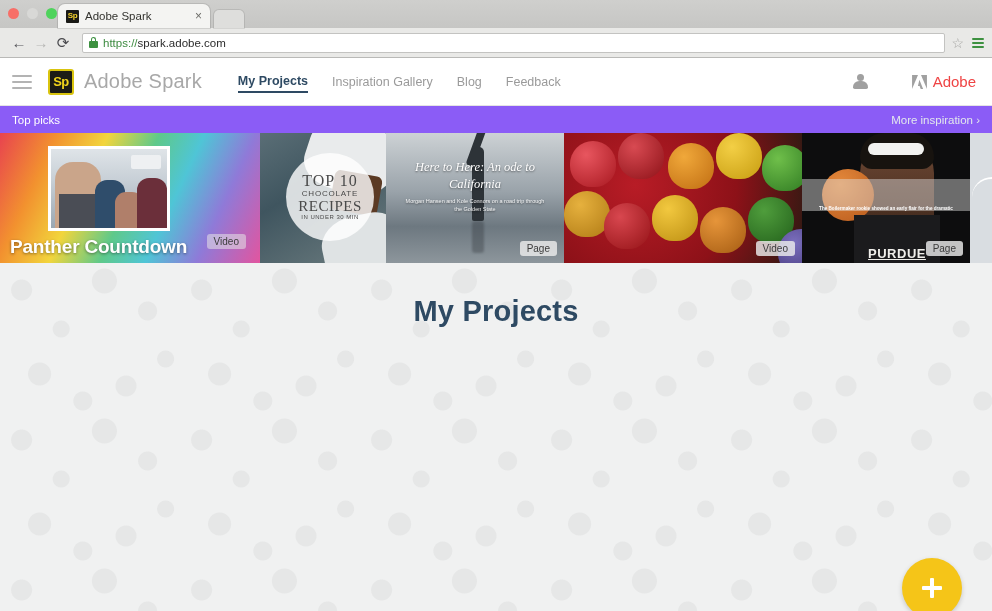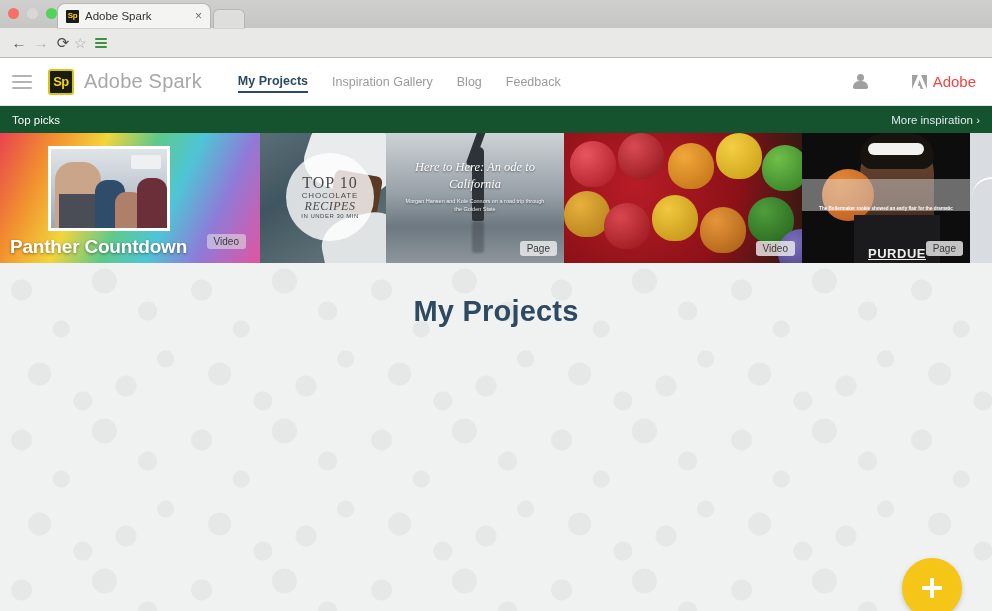--- a/index.html
+++ b/index.html
@@ -143,21 +143,21 @@
   .person-icon .body {
     position: absolute; bottom: 1px; left: 0; width: 15px; height: 8px;
     border-radius: 7px 7px 2px 2px; background: #a0a0a0;
   }
   .adobe-block { display: flex; align-items: center; gap: 6px; }
   .adobe-mark { width: 15px; height: 14px; }
   .adobe-label { font-size: 15px; color: #ef4444; }
 
   
   .toppicks-bar {
-    height: 27px; background: #14532d;
+    height: 27px; background: #8b5cf6;
     display: flex; align-items: center; justify-content: space-between;
     padding: 0 12px;
   }
   .toppicks-title { font-size: 11.5px; color: #ffffff; }
   .more-inspiration { font-size: 11.5px; color: #e2e7ec; cursor: pointer; }
 
   
   .carousel { height: 130px; display: flex; overflow: hidden; background: #111; }
   .thumb { position: relative; flex: 0 0 auto; overflow: hidden; }
   .thumb .label {
@@ -196,21 +196,21 @@
   .t2 .rock2 { position:absolute; right:-16px; bottom:-12px; width:80px; height:60px; background:#dfe3e4; transform:rotate(-12deg); border-radius:45% 35% 40% 30%;}
   .t2 .choc  { position:absolute; right:6px; top:40px; width:48px; height:40px; background:#5b3a24; border-radius:6px; transform:rotate(10deg);}
   .t2 .circ {
     position: absolute; left: 26px; top: 20px; width: 88px; height: 88px;
     border-radius: 50%; background: rgba(255,255,255,.80);
     display: flex; flex-direction: column; align-items: center; justify-content: center;
     color: #4a4a4a; text-align: center; line-height: 1.05;
   }
   .t2 .circ .l1 { font-size: 16px; letter-spacing: 1px; font-family: "Liberation Serif", serif; }
   .t2 .circ .l2 { font-size: 8px; letter-spacing: .8px; }
-  .t2 .circ .l3 { font-size: 12px; letter-spacing: .5px; font-family: "Liberation Serif", serif; font-style: italic; }
+  .t2 .circ .l3 { font-size: 15px; letter-spacing: .5px; font-family: "Liberation Serif", serif; }
   .t2 .circ .l4 { font-size: 6px; letter-spacing: .5px; }
 
   
   .t3 { width: 178px; background: linear-gradient(180deg,#cdd2d5 0%,#9aa3aa 45%,#6d7880 72%,#8d969c 100%); }
   .t3 .surfer { position:absolute; left:86px; top:14px; width:12px; height:74px; background:#2d3338; border-radius:5px 5px 2px 2px;}
   .t3 .board { position:absolute; left:70px; top:10px; width:40px; height:8px; background:#2d3338; transform:rotate(-70deg); border-radius:4px;}
   .t3 .refl { position:absolute; left:86px; top:88px; width:12px; height:32px; background:rgba(45,51,56,.35); border-radius:3px; filter:blur(1px);}
   .t3 .ttl {
     position:absolute; left:14px; right:14px; top:26px; text-align:center;
     color:#fff; font-size:12.5px; font-style:italic; line-height:1.35;
@@ -307,20 +307,28 @@
       <span class="tab-title">Adobe Spark</span>
       <span class="tab-close">×</span>
     </div>
     <div class="newtab"></div>
   </div>
 
   <div class="toolbar">
     <span class="nav-btn">←</span>
     <span class="nav-btn disabled">→</span>
     <span class="nav-btn reload">⟳</span>
+    <div class="omnibox">
+      <span class="lock-icon">
+        <span class="shackle"></span>
+          <span class="body"></span>
+      </span>
+      <span class="url-scheme">https://</span>
+      <span class="url-rest">spark.adobe.com</span>
+    </div>
     <span class="star-icon">☆</span>
     <span class="chrome-menu">
       <span></span>
         <span></span>
         <span></span>
     </span>
   </div>
 </div>
 
 <div class="app-nav">

